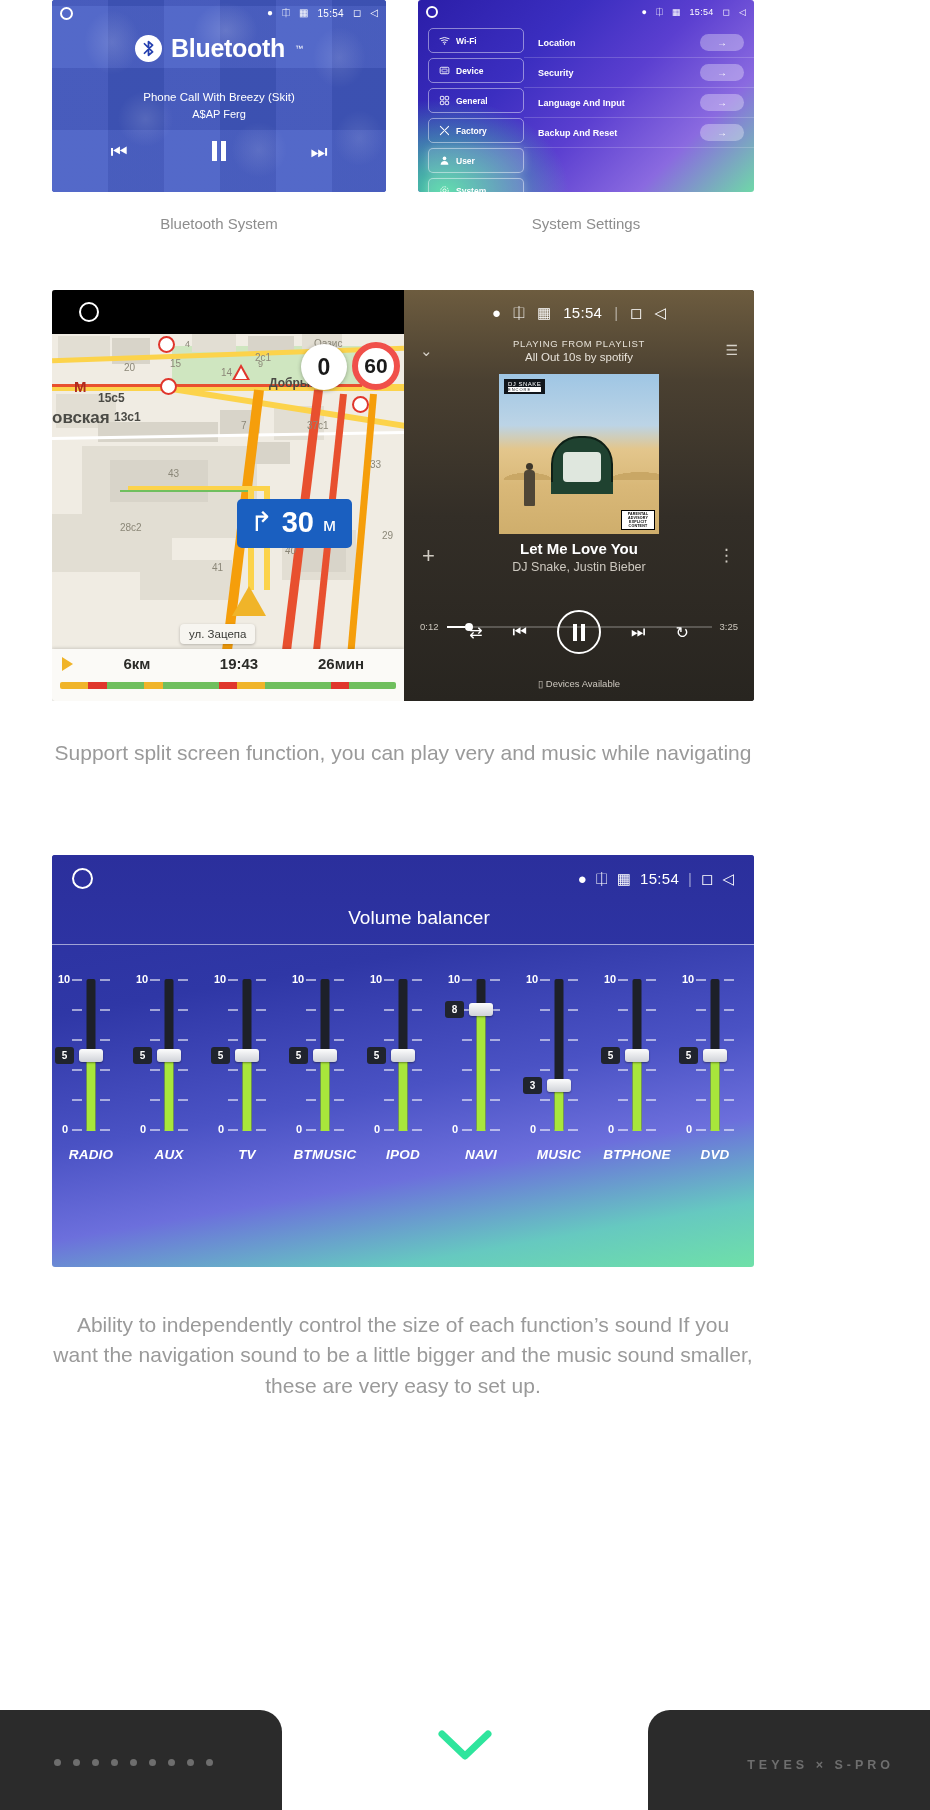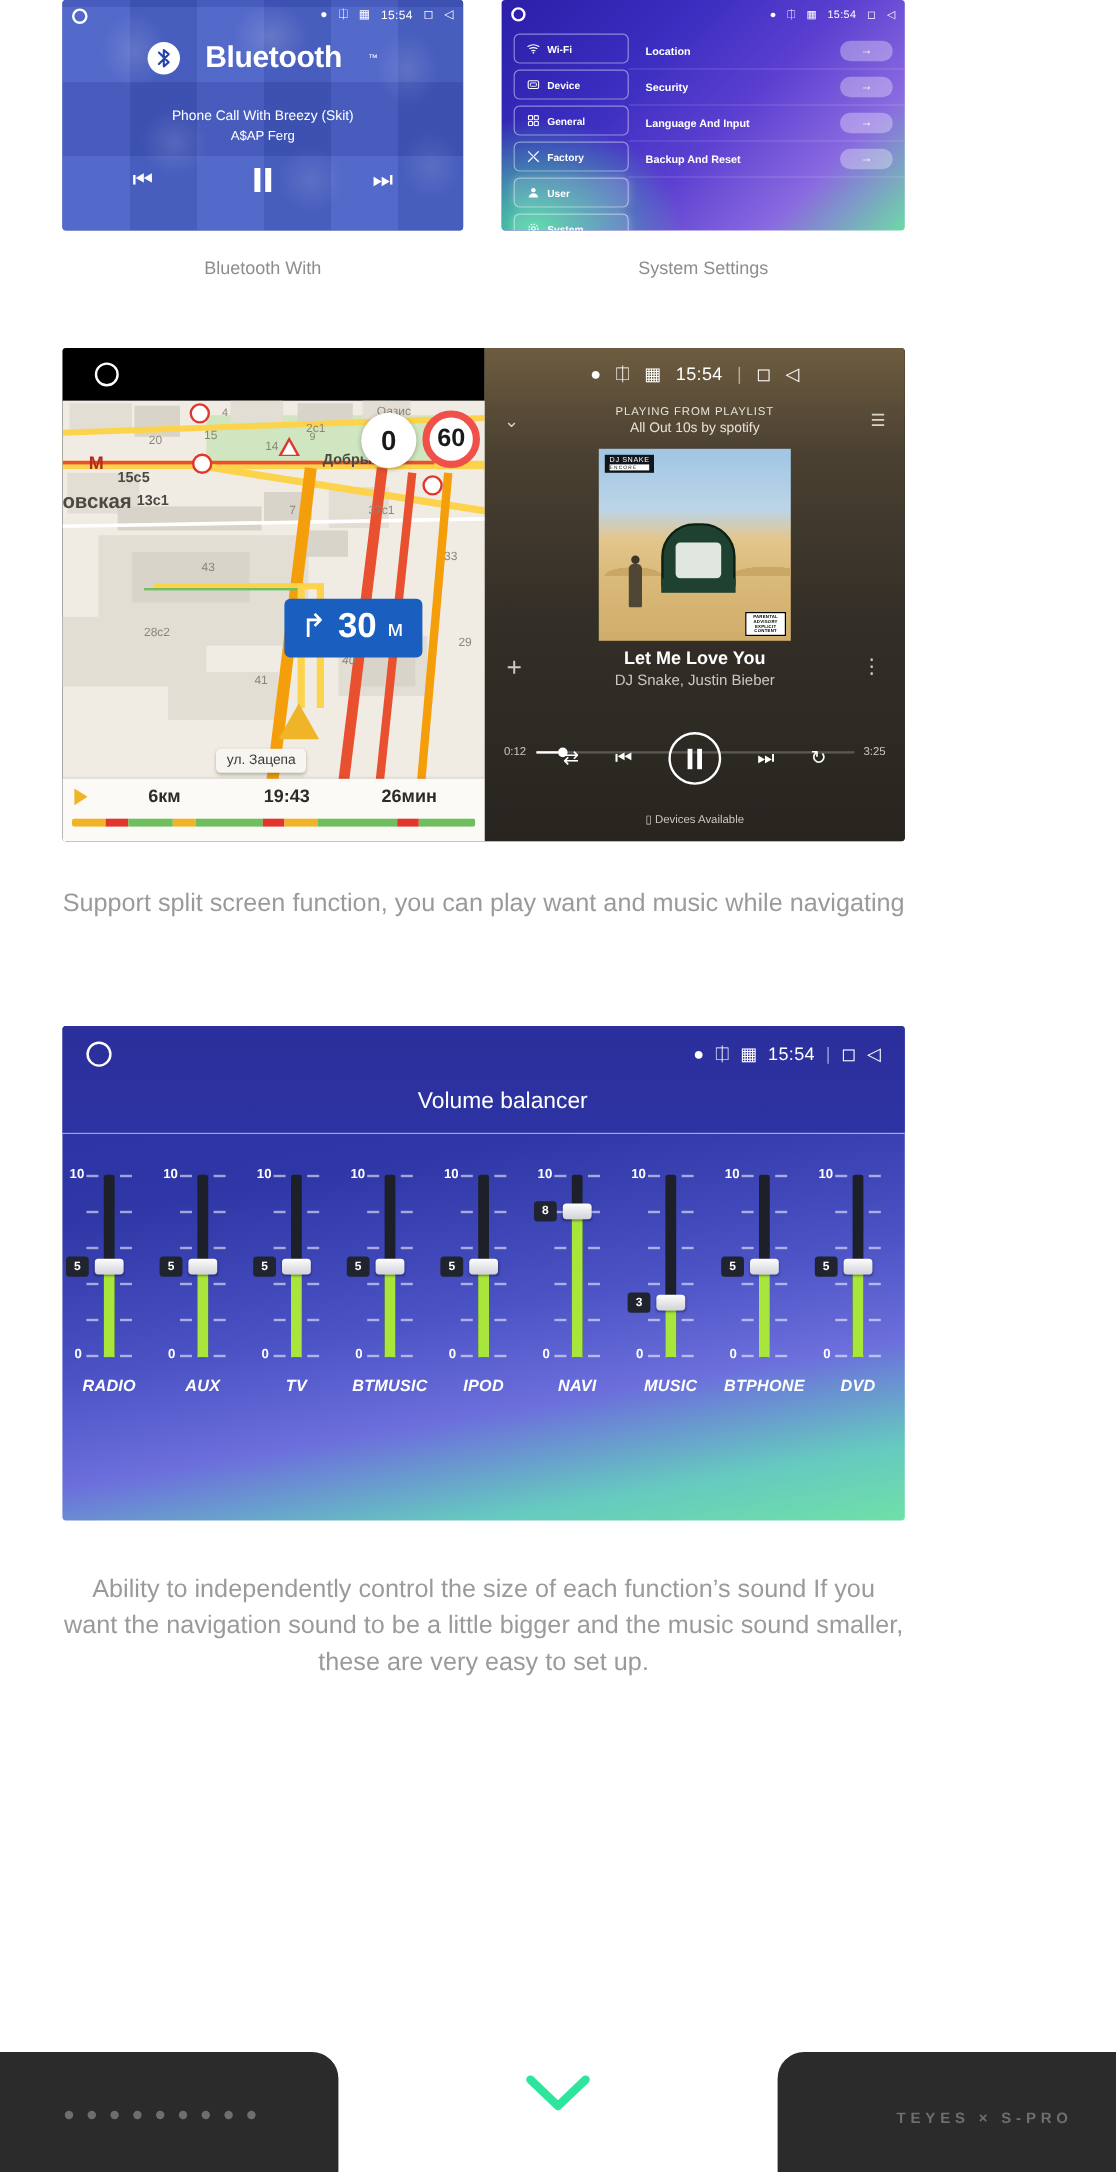--- a/index.html
+++ b/index.html
@@ -41,21 +41,21 @@
     background:
       radial-gradient(ellipse 40px 46px at 18% 22%, rgba(255,255,255,.14), transparent 70%),
       radial-gradient(ellipse 46px 40px at 52% 16%, rgba(255,255,255,.16), transparent 70%),
       radial-gradient(ellipse 38px 44px at 86% 30%, rgba(255,255,255,.12), transparent 70%),
       radial-gradient(ellipse 40px 40px at 28% 62%, rgba(255,255,255,.13), transparent 70%),
       radial-gradient(ellipse 40px 40px at 62% 78%, rgba(255,255,255,.11), transparent 70%),
       radial-gradient(ellipse 36px 40px at 92% 72%, rgba(255,255,255,.10), transparent 70%);
   }
   #bt-panel .statusbar { height: 26px; padding: 0 8px; font-size: 10px; }
   .bt-center { position: absolute; left: 0; right: 0; top: 34px; text-align: center; }
-  .bt-logo { display: inline-flex; align-items: center; gap: 21px; }
+  .bt-logo { display: inline-flex; align-items: center; gap: 9px; }
   .bt-badge {
     width: 27px; height: 27px; border-radius: 50%; background: #fff;
     display: flex; align-items: center; justify-content: center;
   }
   .bt-badge svg { width: 15px; height: 19px; }
   .bt-word { color: #fff; font-size: 25px; font-weight: 700; letter-spacing: -.3px; }
   .bt-tm { color: #fff; font-size: 8px; vertical-align: top; margin-left: 1px; }
   .bt-track { color: #fff; font-size: 11.5px; margin-top: 28px; }
   .bt-artist { color: #fff; font-size: 11px; margin-top: 5px; }
   .bt-ctrls {
@@ -275,21 +275,21 @@
   <div class="bt-ctrls">
     <span>⏮</span>
     <span><span class="pause-bars">
           <i></i>
           <i></i>
         </span></span>
     <span>⏭</span>
   </div>
 </div>
 
-<div class="caption-small" style="left:52px;top:215px">Bluetooth With</div>
+<div class="caption-small" style="left:52px;top:215px">Bluetooth System</div>
 
 <div class="panel" id="set-panel">
   <div class="statusbar">
     <span class="home-ring" style="width:12px;height:12px"></span>
     <span class="sb-right">
       <span class="ic">●</span>
       <span class="ic">⎅</span>
       <span class="ic">▦</span>
       <span class="sb-time">15:54</span>
       <span class="ic">◻</span>
@@ -541,21 +541,21 @@
       <span>↻</span>
     </div>
 
     <div class="sp-devices">
       <span>▯</span>
       <span>Devices Available</span>
     </div>
   </div>
 </div>
 
-<div class="caption-big" style="top:738px">Support split screen function, you can play want and music while navigating</div>
+<div class="caption-big" style="top:738px">Support split screen function, you can play very and music while navigating</div>
 
 <div class="panel" id="vol">
   <div class="volhead"></div>
   <div class="statusbar">
     <span class="home-ring" style="width:21px;height:21px"></span>
     <span class="sb-right">
       <span class="ic">●</span>
       <span class="ic">⎅</span>
       <span class="ic">▦</span>
       <span class="sb-time">15:54</span>

